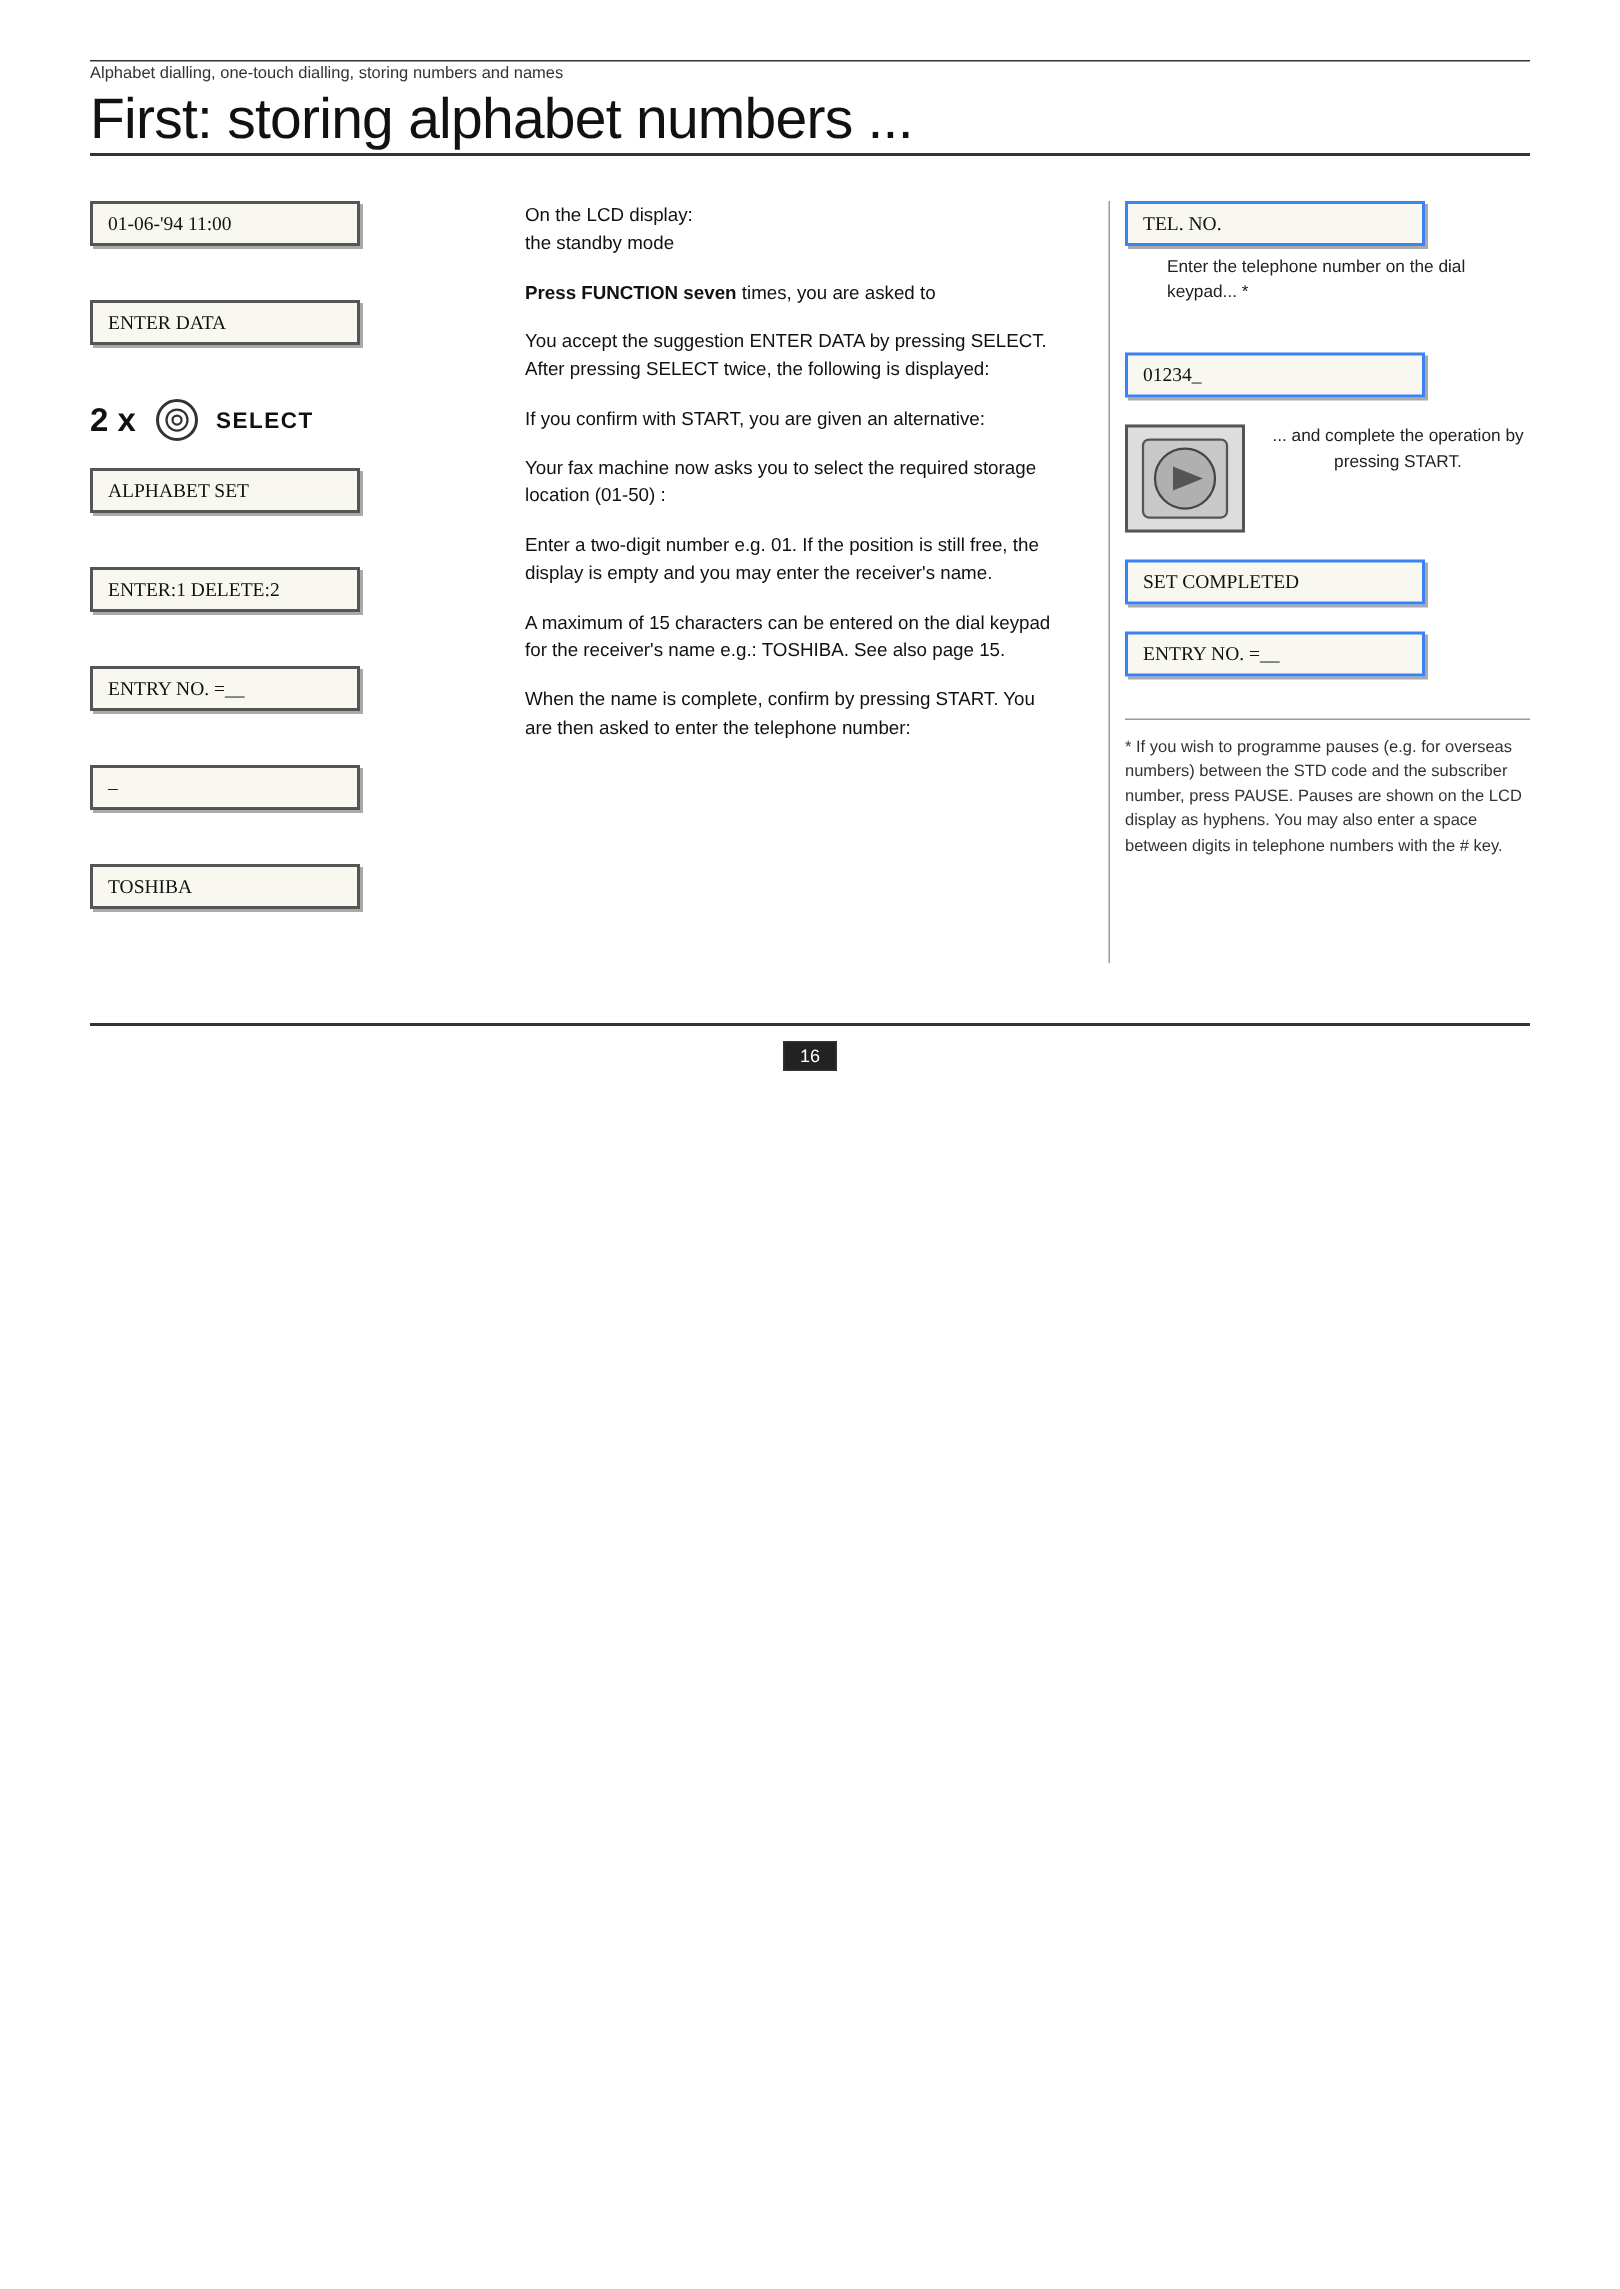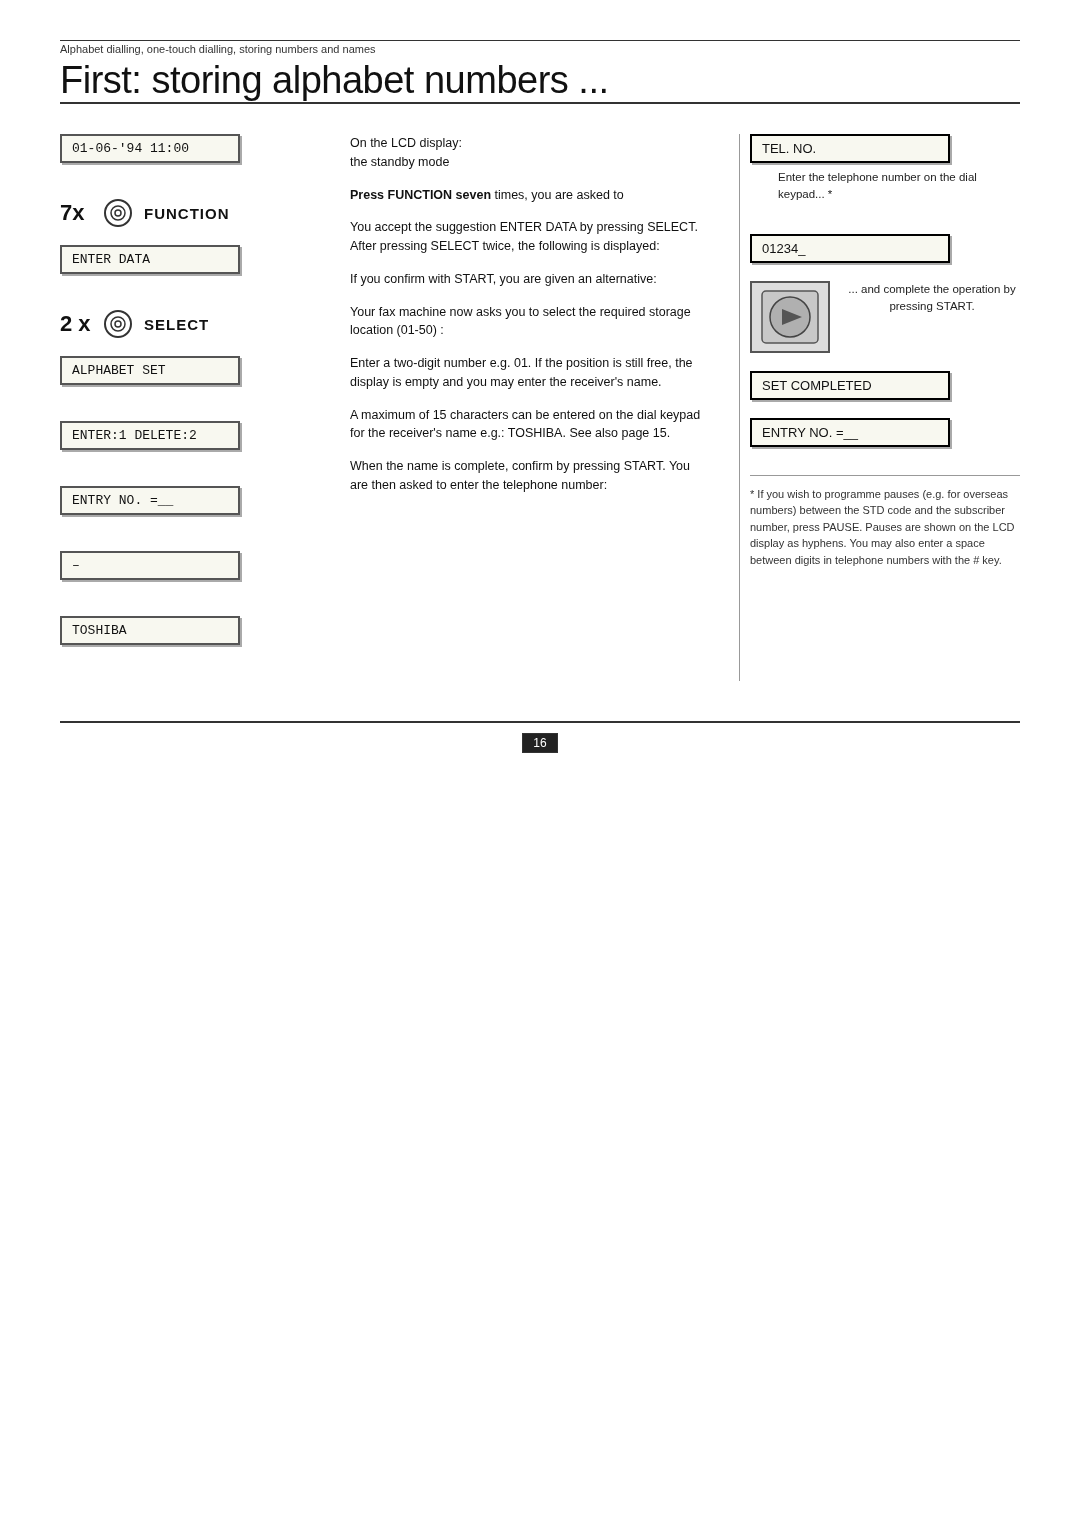--- a/index.html
+++ b/index.html
@@ -44,21 +44,21 @@
       flex-shrink: 0;
       display: flex;
       flex-direction: column;
       gap: 0;
     }
 
     .lcd-box {
       border: 2px solid #555;
       padding: 5px 10px;
       font-size: 13px;
-      font-family: Liberation Mono, monospace;
+      font-family: Liberation Serif, serif;
       background: #f8f8f0;
       display: inline-block;
       min-width: 180px;
       max-width: 220px;
       margin-bottom: 18px;
       box-shadow: 2px 2px 0 #aaa;
     }
 
     .step-row {
       display: flex;
@@ -160,24 +160,24 @@
     .page-num {
       border: 1px solid #333;
       padding: 2px 10px;
       font-size: 12px;
       background: #222;
       color: #fff;
       display: inline-block;
     }
 
     .lcd-right {
-      border: 2px solid #000000;
+      border: 2px solid #3b82f6;
       padding: 5px 10px;
       font-size: 13px;
-      font-family: Liberation Sans, sans-serif;
+      font-family: Liberation Serif, serif;
       background: #f8f8f0;
       display: inline-block;
       min-width: 200px;
       max-width: 230px;
       box-shadow: 2px 2px 0 #aaa;
     }
 
     
     .start-area {
       display: flex;
@@ -199,30 +199,20 @@
 <div class="title-rule"></div>
 
 <div class="content-area">
 
   <div class="left-col">
 
     <div class="left-item">
       <div class="lcd-box">01-06-'94 11:00</div>
     </div>
 
-    <div class="step-row left-item">
-      <span class="step-number">7x</span>
-      <div class="circle-icon">
-        <svg width="18" height="18" viewBox="0 0 18 18">
-          <circle cx="9" cy="9" r="7" fill="none" stroke="#333" stroke-width="1.5"></circle>
-          <circle cx="9" cy="9" r="3" fill="none" stroke="#333" stroke-width="1.5"></circle>
-        </svg>
-      </div>
-      <span class="step-label">FUNCTION</span>
-    </div>
 
     <div class="left-item">
       <div class="lcd-box">ENTER DATA</div>
     </div>
 
     <div class="step-row left-item">
       <span class="step-number">2 x</span>
       <div class="circle-icon">
         <svg width="18" height="18" viewBox="0 0 18 18">
           <circle cx="9" cy="9" r="7" fill="none" stroke="#333" stroke-width="1.5"></circle>

